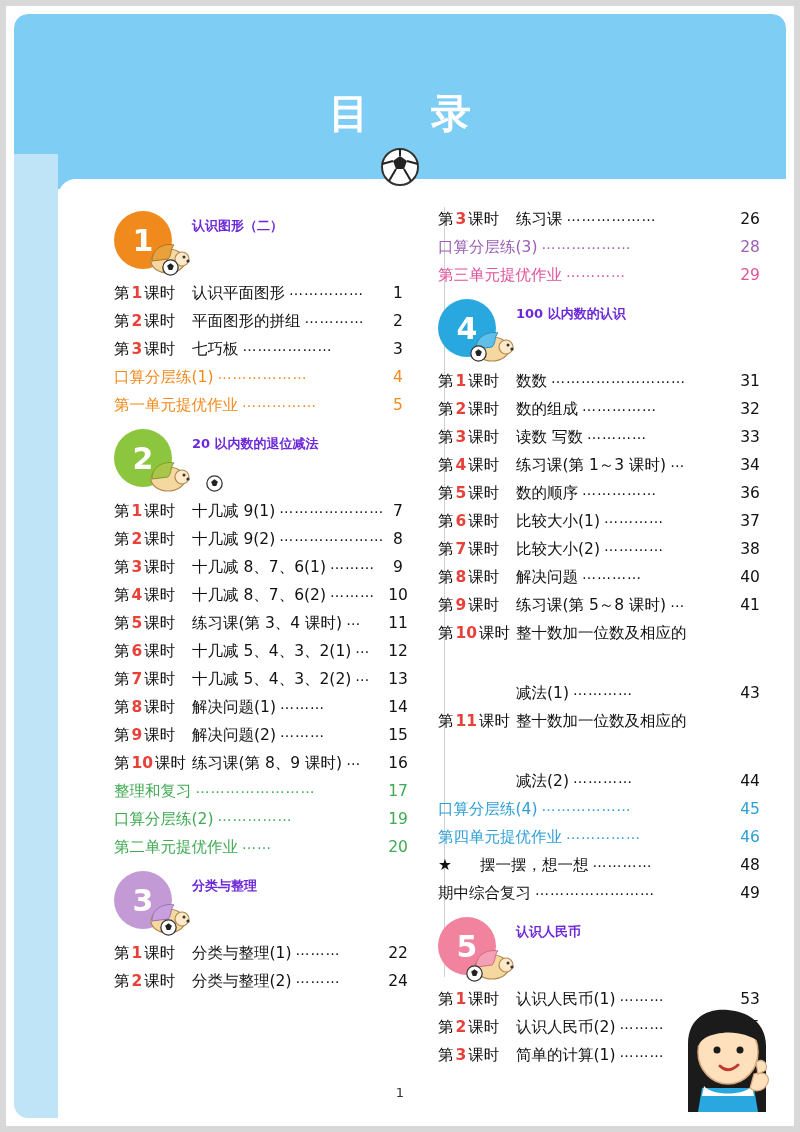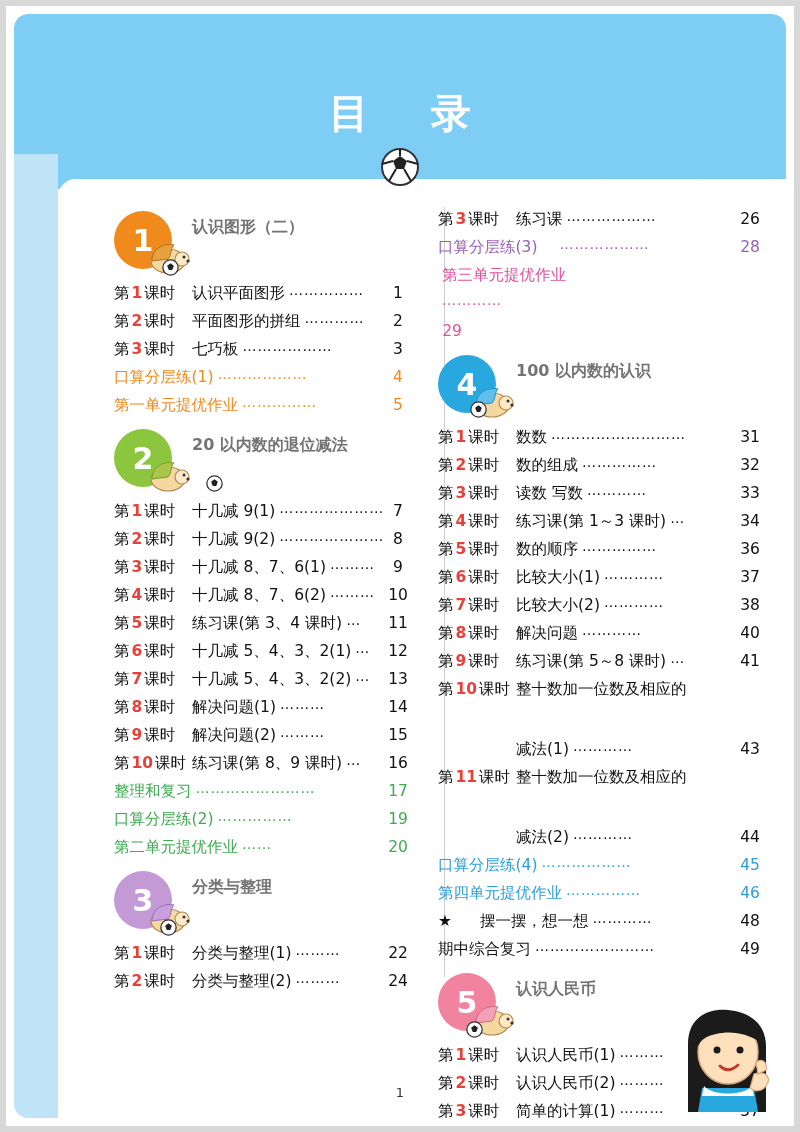--- a/index.html
+++ b/index.html
@@ -133,22 +133,22 @@
     font-weight: bold;
     display: flex;
     align-items: center;
     justify-content: center;
     font-family: "DejaVu Sans", sans-serif;
   }
   .unit-title {
     position: absolute;
     left: 78px;
     top: 6px;
-    font-size: 16px;
-    color: #737373;
+    font-size: 13px;
+    color: #6d28d9;
     font-family: "DejaVu Sans", sans-serif;
     font-weight: bold;
     white-space: nowrap;
   }
   .hedgehog {
     position: absolute;
     left: 30px;
     top: 24px;
     width: 52px;
     height: 40px;
@@ -192,23 +192,23 @@
   }
   .row .pg {
     flex: none;
     text-align: center;
     min-width: 20px;
   }
   .row.orange { color: #f08a1d; }
   .row.orange .dots { color: #f08a1d; }
   .row.green { color: #3faa52; }
   .row.green .dots { color: #3faa52; }
-  .row.purple { color: #9a5fb5; gap: 18px; }
+  .row.purple { color: #9a5fb5; }
   .row.purple .dots { color: #9a5fb5; }
-  .row.pink { color: #e0519b; flex-direction: column; }
+  .row.pink { color: #e0519b; }
   .row.pink .dots { color: #e0519b; }
   .row.blue { color: #2e9fd6; }
   .row.blue .dots { color: #2e9fd6; }
   .row .plain-label { flex: none; }
   .row .star { color: #111; margin-right: 6px; }
   .row.cont .name { padding-left: 78px; margin-top: 32px; }
   .pagenum {
     position: absolute;
     left: 0;
     width: 100%;

